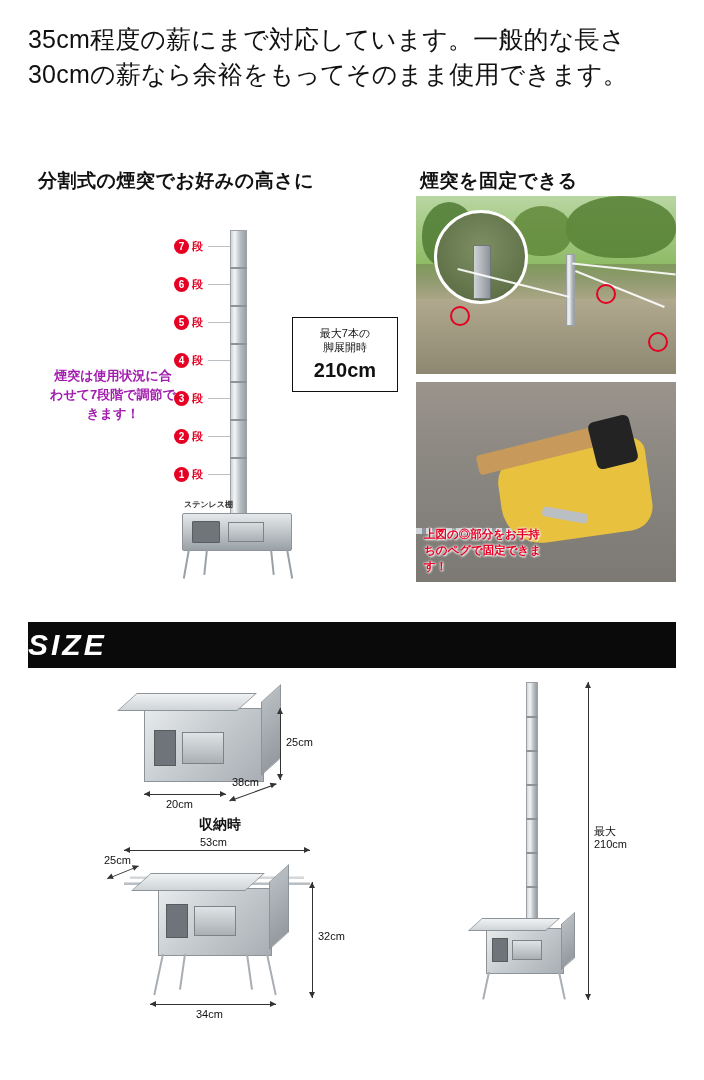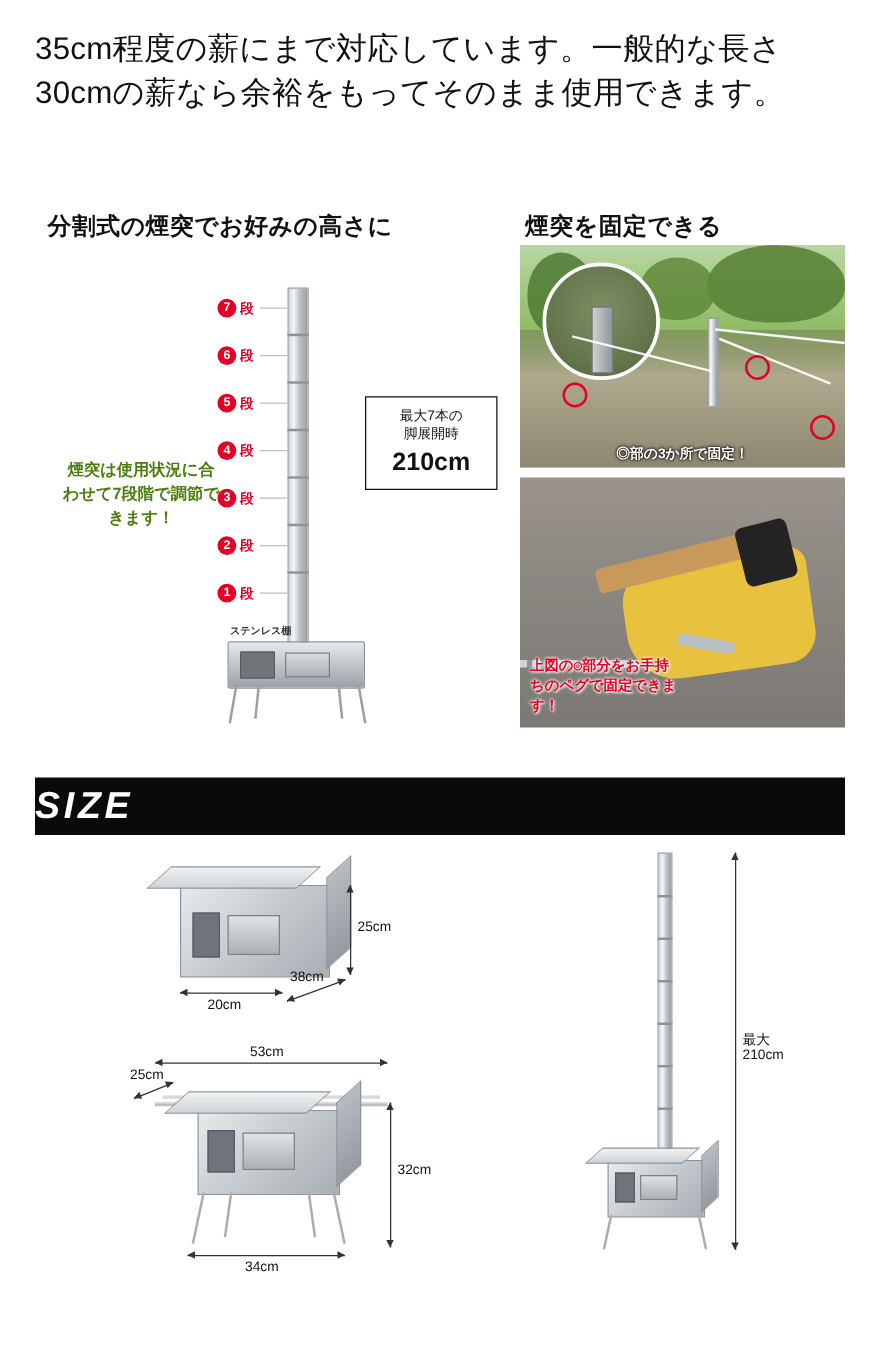--- a/index.html
+++ b/index.html
@@ -52,35 +52,35 @@
     font-size:10px;font-weight:bold;display:flex;align-items:center;justify-content:center;
   }
   .step .lbl{font-size:11px;font-weight:bold;color:#e60023;}
   .step .tick{width:22px;height:1px;background:#b9bfc3;margin-left:2px;}
   .damper{
     position:absolute;left:154px;top:304px;font-size:8px;color:#333;font-weight:bold;
   }
 
   .note-red{
     position:absolute;left:18px;top:172px;width:130px;
-    font-size:13px;line-height:1.45;font-weight:bold;color:#4d7c0f;text-align:center;
+    font-size:13px;line-height:1.45;font-weight:bold;color:#a21caf;text-align:center;
   }
   .callout{
     position:absolute;left:262px;top:122px;width:92px;padding:8px 6px;
     border:1.5px solid #111;background:#fff;text-align:center;line-height:1.3;
   }
   .callout .small{font-size:11px;color:#111;}
   .callout .big{font-size:20px;font-weight:bold;color:#111;margin-top:2px;}
 
   
   .photo{position:absolute;overflow:hidden;}
   #photo-top{left:416px;top:196px;width:260px;height:178px;
     background:linear-gradient(to bottom,#7fa84f 0%,#6d9a44 28%,#8d9a6c 46%,#b3a98e 62%,#9c9277 100%);}
   #photo-bot{left:416px;top:382px;width:260px;height:200px;
-    background:linear-gradient(to bottom,#9a948c 0%,#8b8781 40%,#7c7974 100%);font-family:Liberation Mono, monospace;}
+    background:linear-gradient(to bottom,#9a948c 0%,#8b8781 40%,#7c7974 100%);}
 
   .tree{position:absolute;border-radius:50% 50% 45% 45%;background:#4e7a32;opacity:.85;}
   .sky{position:absolute;left:0;top:0;width:100%;height:38%;
        background:linear-gradient(to bottom,#b9d6a2,#8fbb66);}
   .ground{position:absolute;left:0;bottom:0;width:100%;height:42%;
        background:linear-gradient(to bottom,#b0a98e,#8e8872);}
   .circle-zoom{
     position:absolute;left:18px;top:14px;width:88px;height:88px;border-radius:50%;
     border:3px solid #ffffff;background:radial-gradient(circle at 50% 40%,#7d8f62,#55663f);
   }
@@ -236,21 +236,20 @@
   <div class="circle-zoom">
     <div class="zoom-stove"></div>
   </div>
   <div class="pipe" style="left:150px;top:58px;width:9px;height:72px;"></div>
   <div class="wire" style="left:40px;top:86px;width:115px;transform:rotate(14deg);"></div>
   <div class="wire" style="left:156px;top:72px;width:104px;transform:rotate(6deg);"></div>
   <div class="wire" style="left:156px;top:92px;width:96px;transform:rotate(22deg);"></div>
   <div class="mark" style="left:34px;top:110px;"></div>
   <div class="mark" style="left:180px;top:88px;"></div>
   <div class="mark" style="left:232px;top:136px;"></div>
-  <div class="photo-cap">◎部の3か所で固定！</div>
 </div>
 
 <div class="photo" id="photo-bot">
   <div class="chain"></div>
   <div class="glove"></div>
   <div class="mallet-handle"></div>
   <div class="mallet-head"></div>
   <div class="peg"></div>
   <div class="red-note-photo">上図の◎部分をお手持ちのペグで固定できます！</div>
 </div>
@@ -265,20 +264,21 @@
     <div class="side"></div>
   </div>
   <div class="door" style="left:34px;top:44px;width:20px;height:34px;"></div>
   <div class="glass" style="left:62px;top:46px;width:40px;height:30px;"></div>
   <div class="arrow-v" style="left:160px;top:22px;height:72px;"></div>
   <div class="dim" style="left:166px;top:50px;">25cm</div>
   <div class="arrow-h" style="left:108px;top:106px;width:50px;transform:rotate(-20deg);"></div>
   <div class="dim" style="left:112px;top:90px;">38cm</div>
   <div class="arrow-h" style="left:24px;top:108px;width:82px;"></div>
   <div class="dim" style="left:46px;top:112px;">20cm</div>
+  <div class="cap" style="left:-30px;top:130px;">収納時</div>
 </div>
 
 <div class="sd" style="left:96px;top:838px;width:260px;height:180px;">
   <div class="arrow-h" style="left:28px;top:12px;width:186px;"></div>
   <div class="dim" style="left:104px;top:-2px;text-align:right;">53cm</div>
 
   <div class="shelf" style="left:28px;top:44px;width:186px;"></div>
   <div class="shelf" style="left:34px;top:38px;width:174px;opacity:.6;"></div>
 
   <div class="arrow-h" style="left:10px;top:34px;width:34px;transform:rotate(-22deg);"></div>

